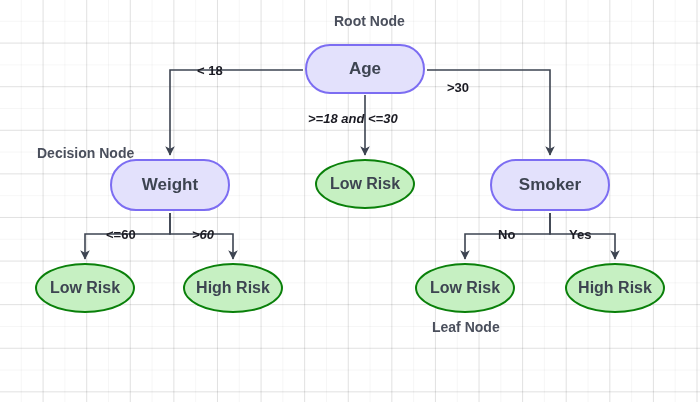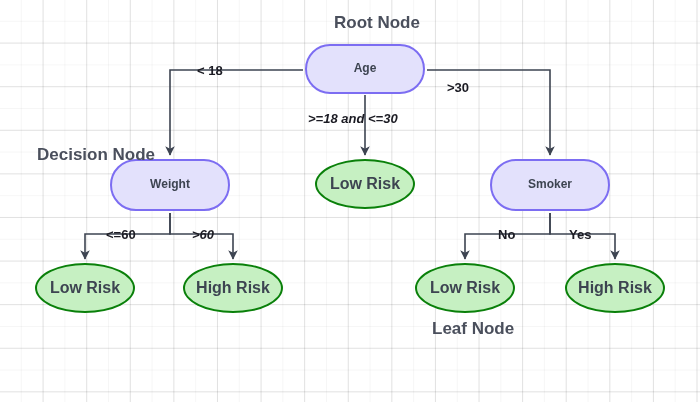--- a/index.html
+++ b/index.html
@@ -45,42 +45,42 @@
     box-sizing: border-box;
     font-weight: bold;
     color: #3d4451;
     text-align: center;
     line-height: 1.1;
   }
   .node-decision {
     background: #e3e1fc;
     border: 2px solid #7c6df2;
     border-radius: 999px;
-    font-size: 12px;
+    font-size: 17px;
   }
   .node-leaf {
     background: #c6f0c2;
     border: 2px solid #0a800a;
     border-radius: 50%;
     font-size: 16px;
   }
   .edge-label {
     position: absolute;
     font-size: 13px;
     font-weight: bold;
     color: #1b1b23;
     white-space: nowrap;
     background: transparent;
     padding: 0 2px;
     line-height: 1;
     text-align: center;
   }
   .annotation {
     position: absolute;
-    font-size: 17px;
+    font-size: 14px;
     font-weight: bold;
     color: #4a4f5c;
     white-space: nowrap;
     line-height: 1;
   }
 </style>
 </head>
 <body>
 
 <div id="canvas">

